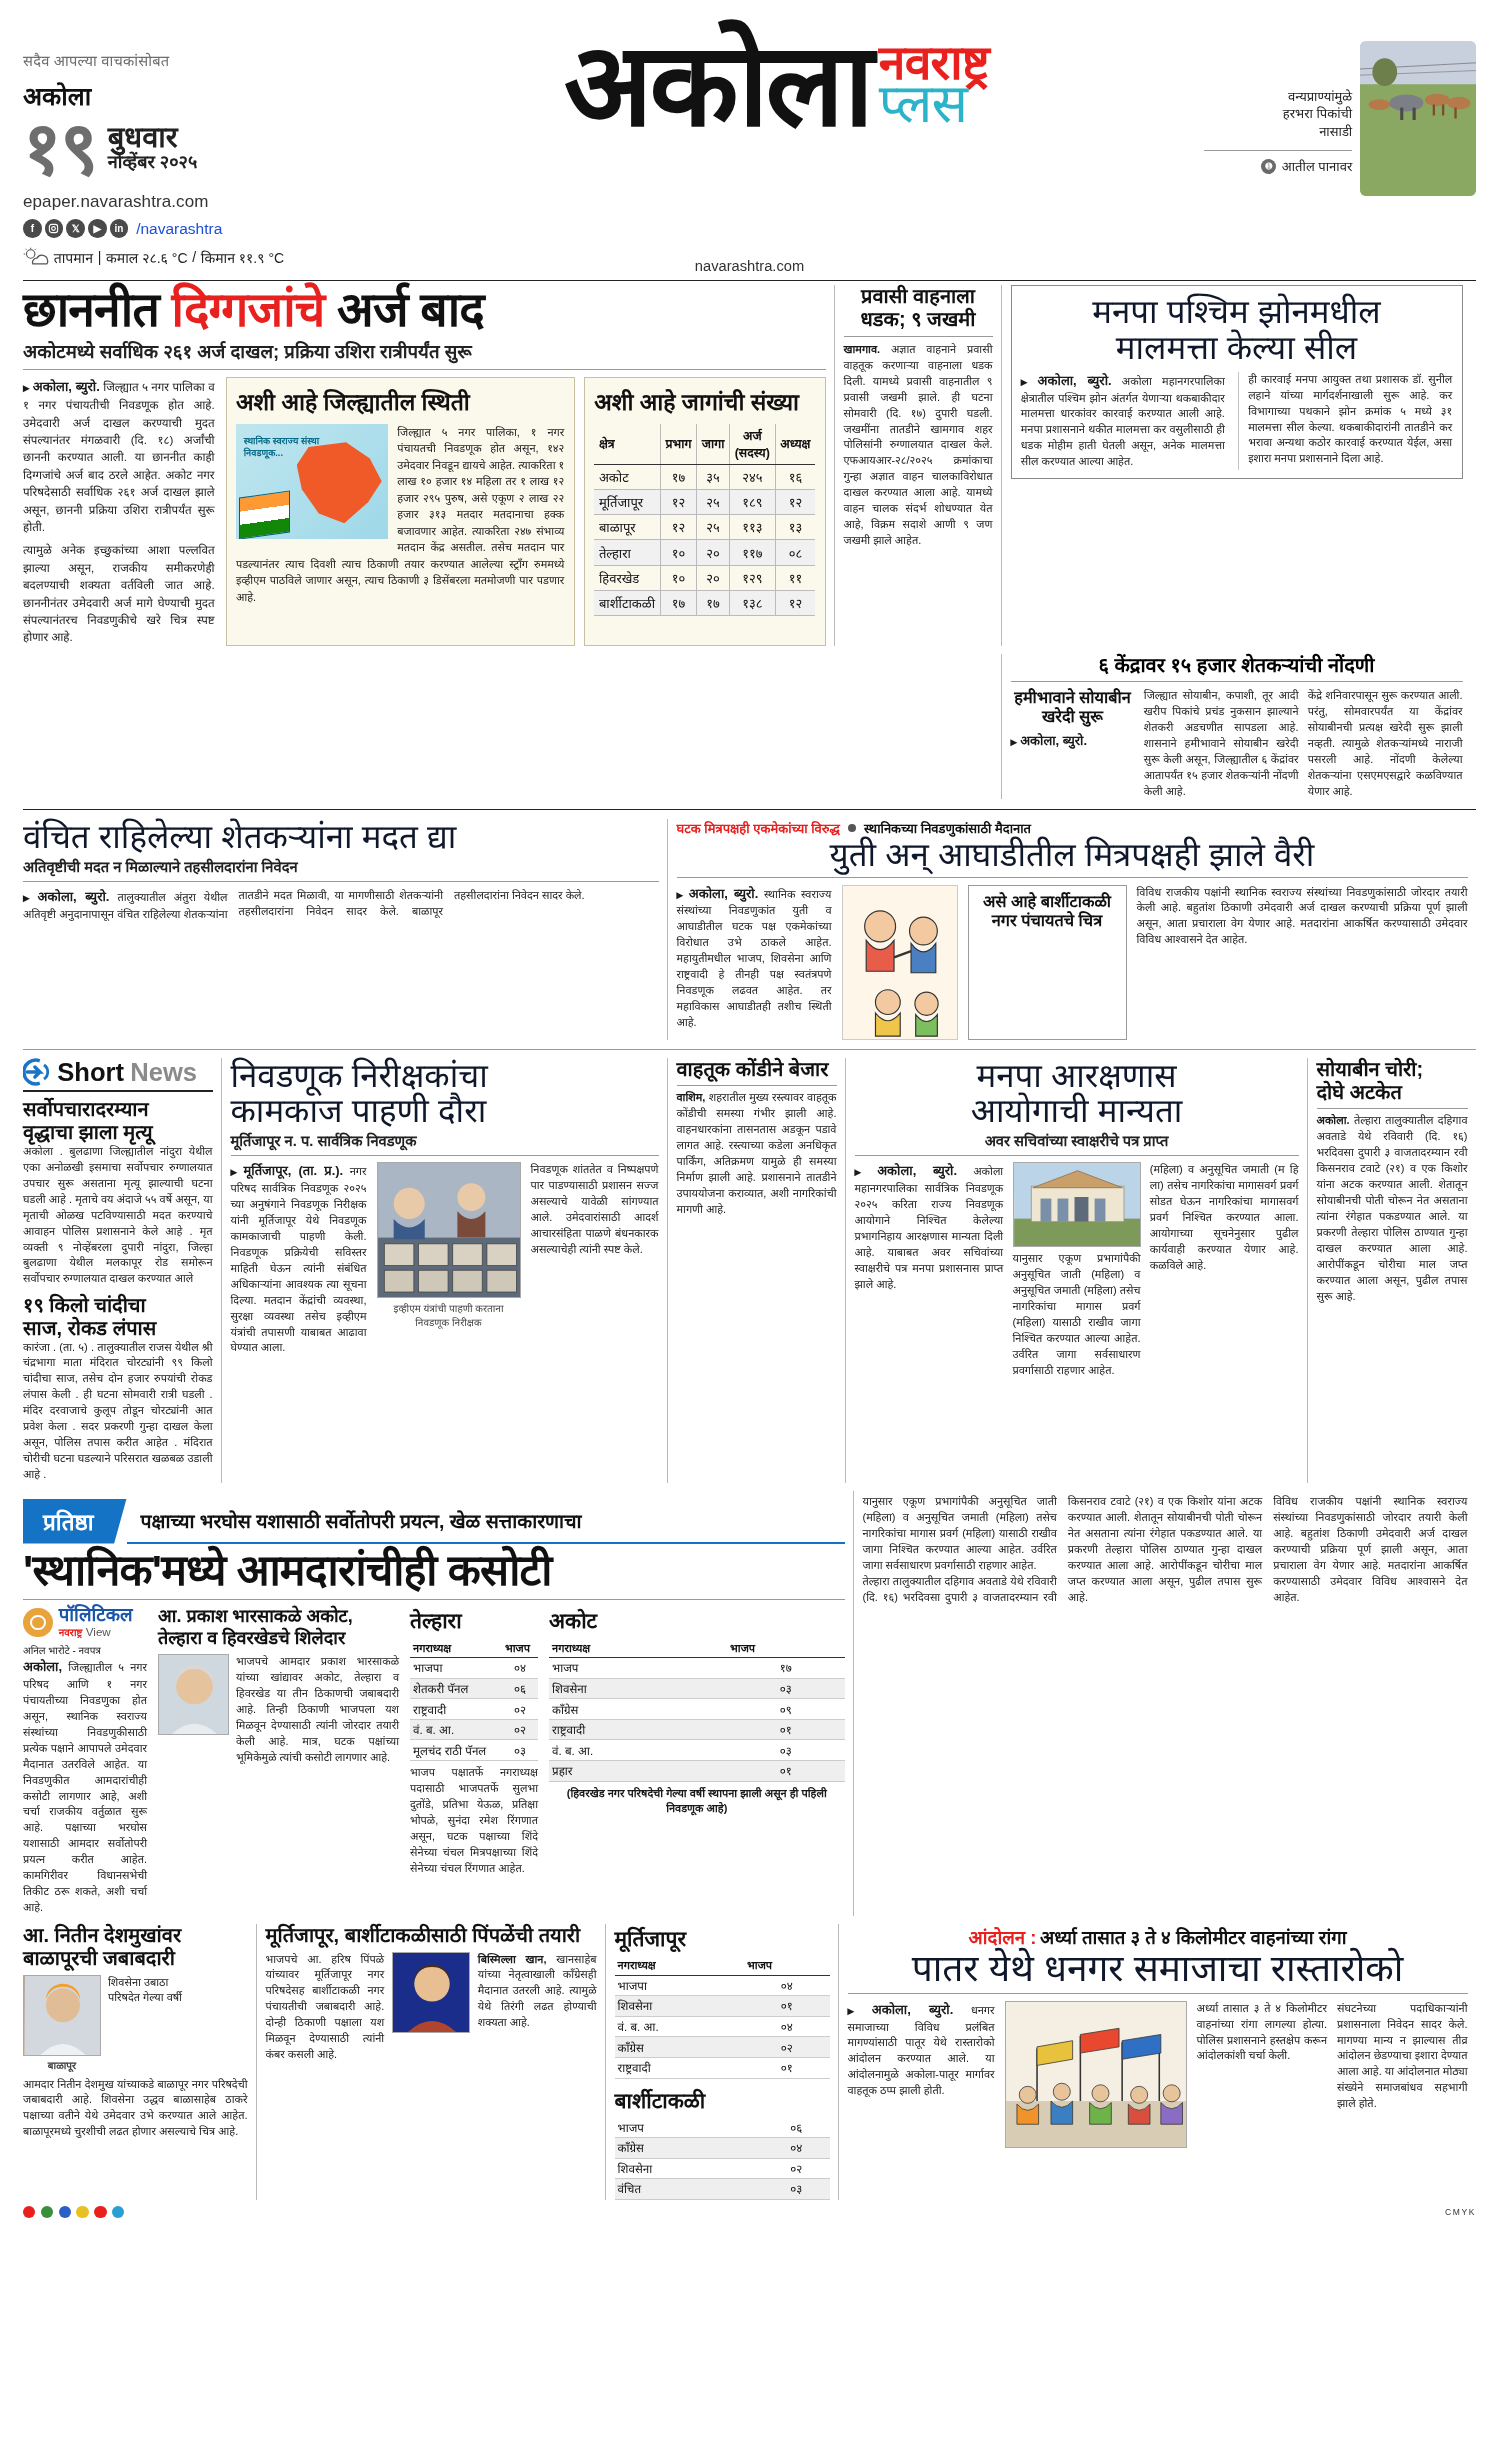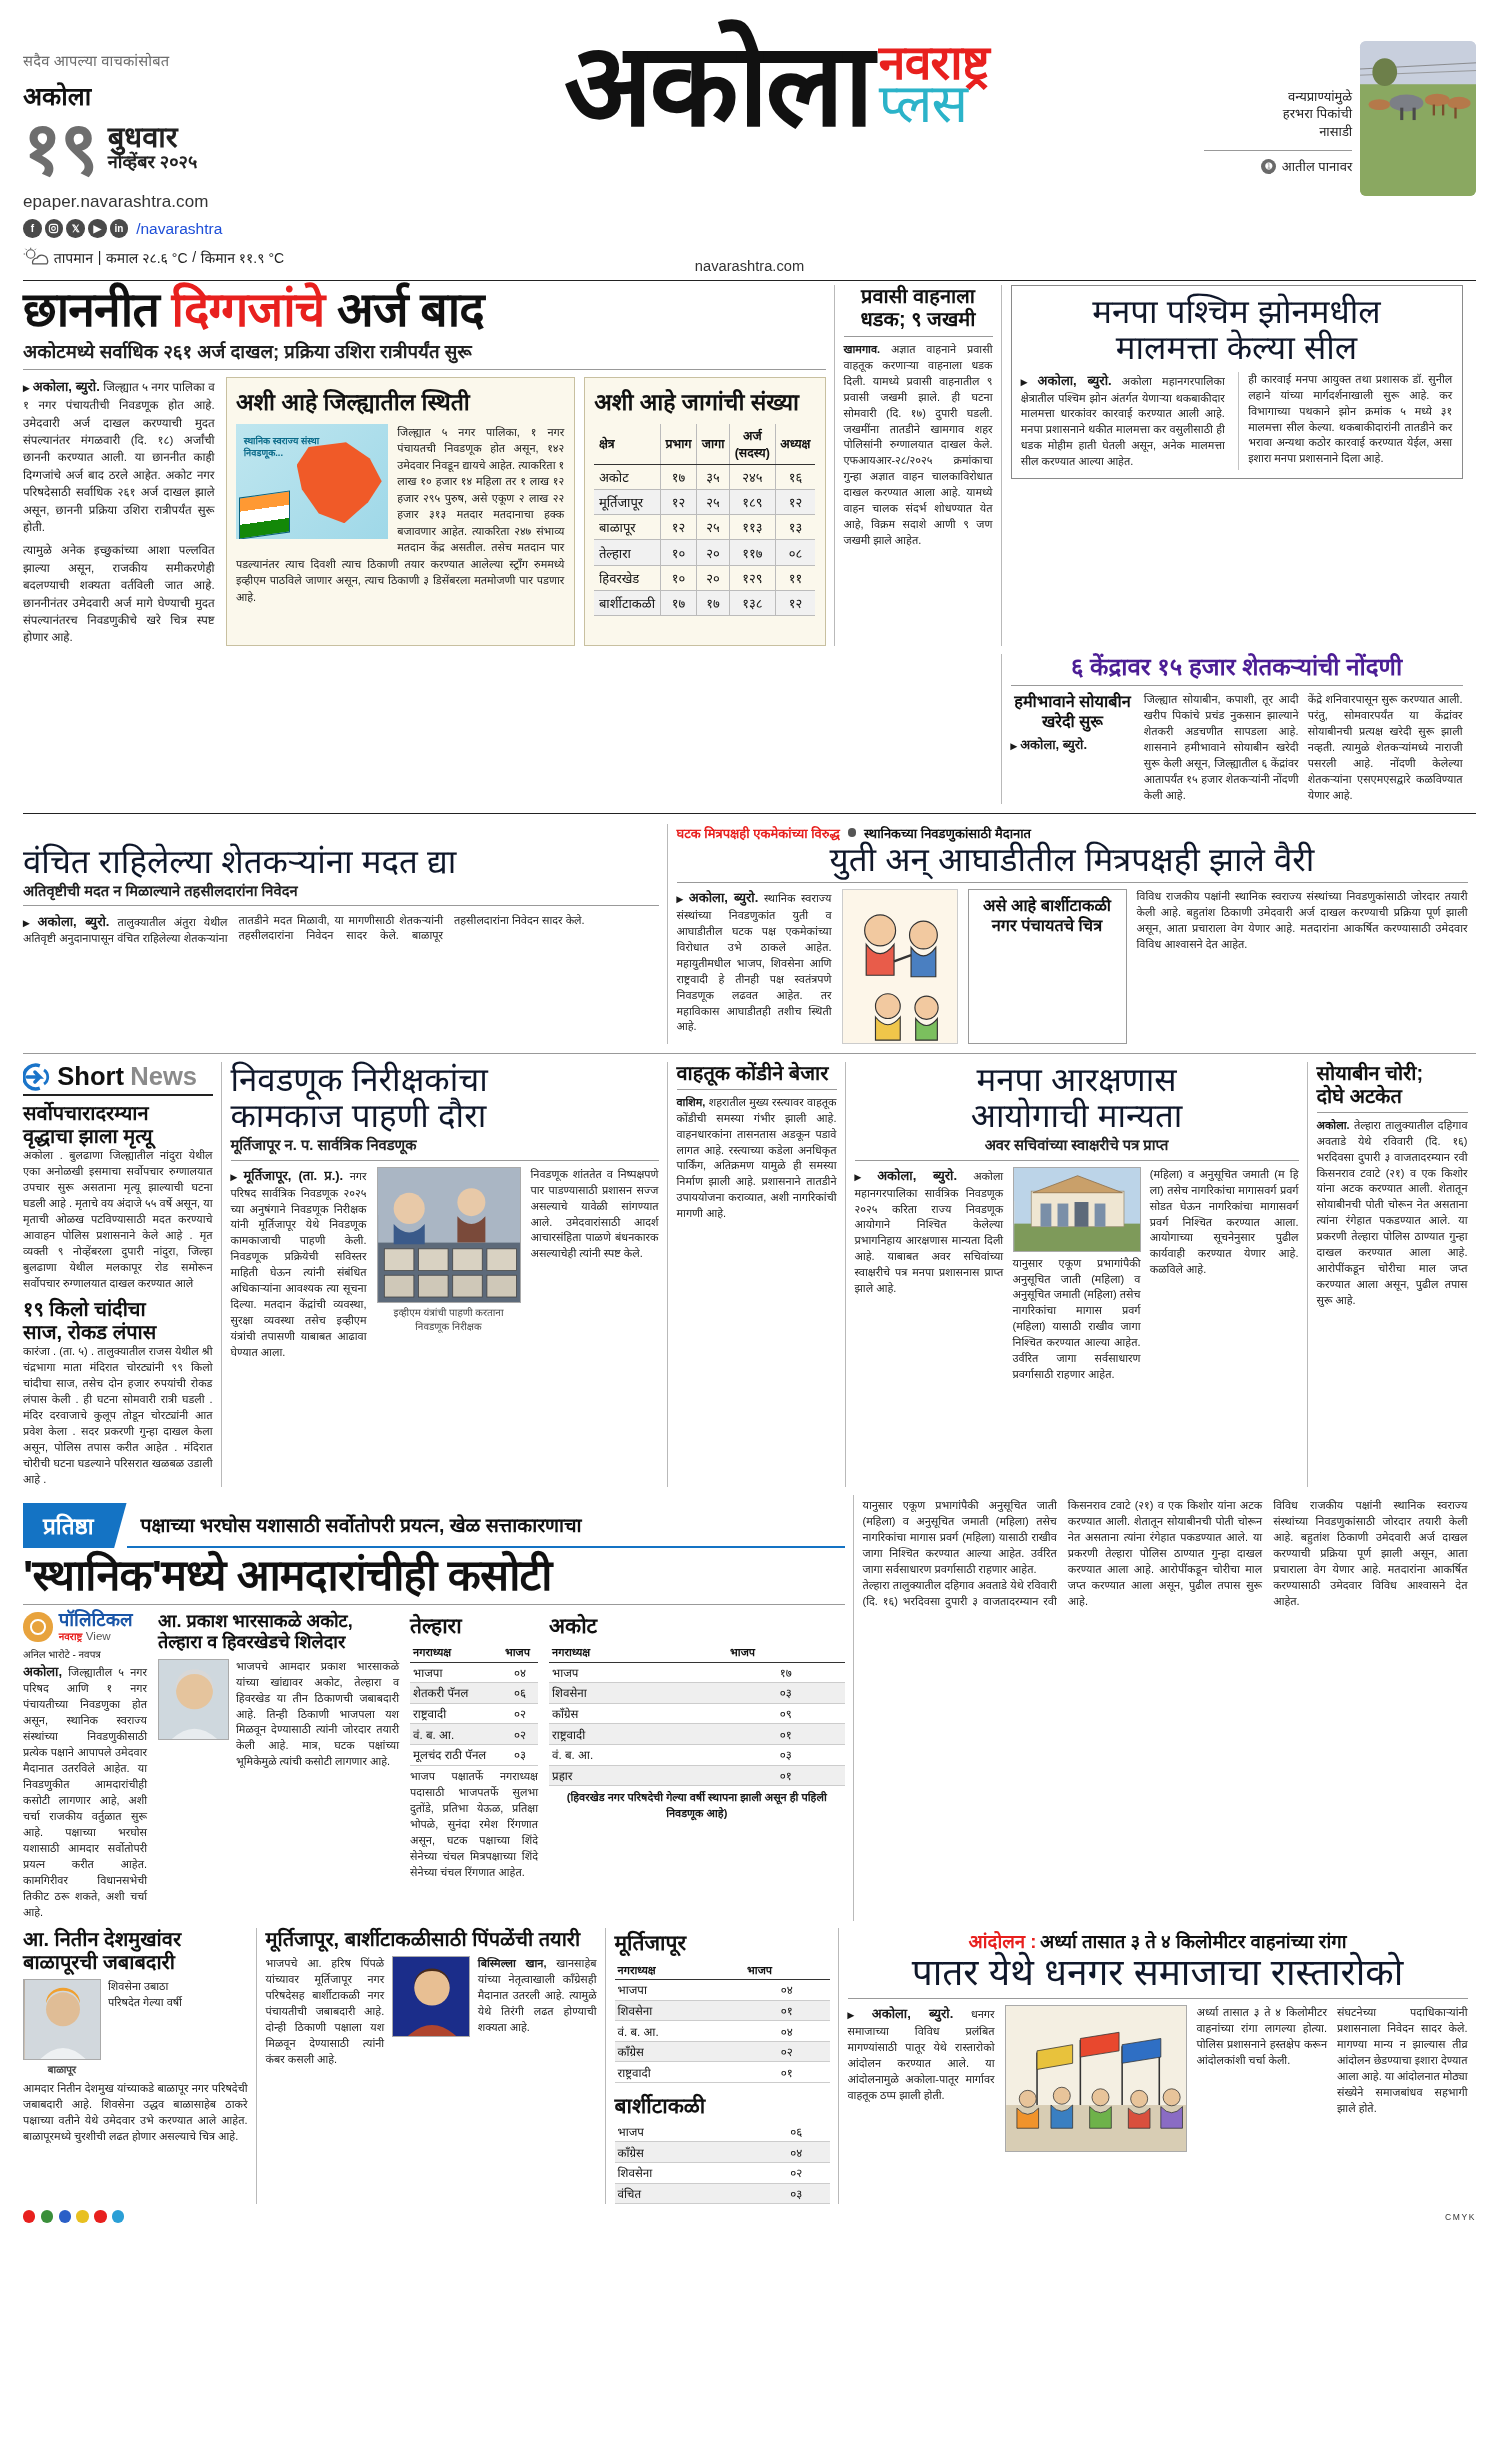--- a/index.html
+++ b/index.html
@@ -69,21 +69,21 @@
 
   
   .body-wrap { padding: 4.7px 23px 0 23px; }
   .cols { display:flex; gap:0; }
   .col { padding:0 8.5px; }
   .vline { border-left:0.8px solid #b9b9b9; }
 
   
   .hl-xl { font-size: 48px; font-weight:800; line-height:1.04; letter-spacing:-0.8px; color:#111;}
   .hl-lg { font-size: 33px; font-weight:400; line-height:1.08; color:#0f172a;}
-  .hl-md { font-size: 24px; font-weight:800; line-height:1.12; color:#4c1d95;}
+  .hl-md { font-size: 20px; font-weight:800; line-height:1.12; color:#000000;}
   .hl-sm { font-size: 20px; font-weight:800; line-height:1.15; color:#111;}
   .hl-xs { font-size: 16.3px; font-weight:700; line-height:1.2; color:#111;}
   .red { color:#e8201e; }
   .sub { font-size: 18.6px; font-weight:700; color:#222; line-height:1.25; margin-top:4.7px;}
   .sub-sm { font-size: 14.7px; font-weight:700; color:#222; line-height:1.25; margin-top:3.1px;}
   .body-txt { font-size: 11.6px; line-height:1.5; text-align:justify; color:#1a1a1a; }
   .body-txt.sm { font-size:11px; line-height:1.45;}
   .dateline::before { content:"\25B6"; font-size:8.5px; margin-right:3.1px; }
   .kicker { font-size:13px; font-weight:700; }
   .kicker-red { color:#e8201e; }
@@ -387,21 +387,21 @@
         </div>
       </div>
     </div>
 
     <div style="height:9.3px"></div>
     <hr class="rule" style="margin:0">
     <div style="height:9.3px"></div>
 
     <div class="cols">
 
-      <div class="col" style="width:644px; padding-left:0;margin-top:20px;">
+      <div class="col" style="width:644px; padding-left:0;">
         <div class="hl-lg">वंचित राहिलेल्या शेतकऱ्यांना मदत द्या</div>
         <div class="sub-sm">अतिवृष्टीची मदत न मिळाल्याने तहसीलदारांना निवेदन</div>
         <div style="height:4.7px"></div>
           <hr class="thin">
           <div style="height:6.2px"></div>
         <div class="colflow3">
           <div class="body-txt sm"><span class="kicker dateline">अकोला, ब्युरो.</span>
             <span>तालुक्यातील अंतुरा येथील अतिवृष्टी अनुदानापासून वंचित राहिलेल्या शेतकऱ्यांना तातडीने मदत मिळावी, या मागणीसाठी शेतकऱ्यांनी तहसीलदारांना निवेदन सादर केले. बाळापूर तहसीलदारांना निवेदन सादर केले.</span></div>
         </div>
       </div>

